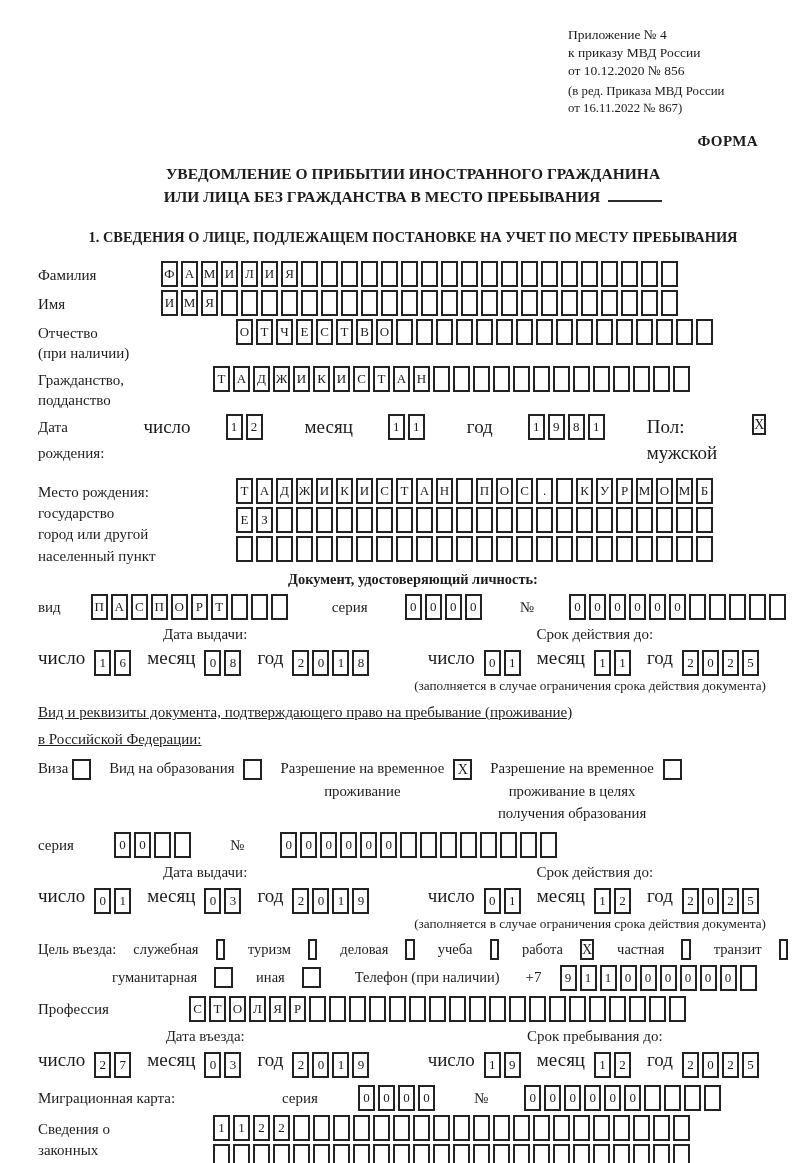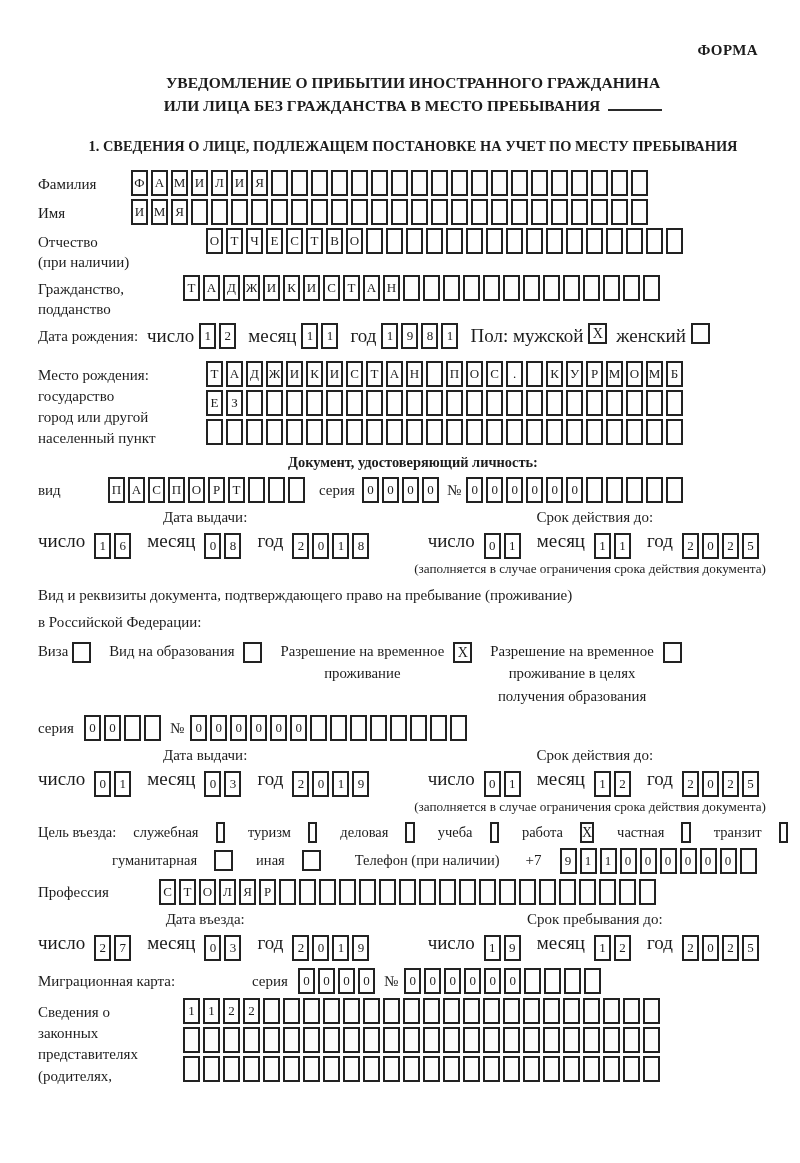--- a/index.html
+++ b/index.html
@@ -15,21 +15,21 @@
   .law-ref .amend { font-size:12.8px; }
   .law-ref .amend-first { margin-top:4px; }
 
   .forma { text-align:right; padding-right:30px; font-weight:bold; font-size:15px; margin-top:16px; letter-spacing:.4px; }
 
   .title { text-align:center; font-weight:bold; font-size:15.5px; line-height:1.5; margin-top:12px; }
   .blank { display:inline-block; width:54px; border-bottom:2px solid #2a2a2a; margin-left:8px; }
 
   .section-title { text-align:center; font-weight:bold; font-size:14.4px; margin-top:20px; margin-bottom:15px; }
 
-  .row { display:flex; align-items:flex-start; margin-bottom:3px; }
+  .row { display:flex; align-items:flex-start; margin-bottom:3px;gap:30px; }
   .lbl { font-size:15px; line-height:1.35; padding-top:4px; }
   .w-name { width:93px; }
   .w-cit  { width:145px; }
   .w-mid  { width:168px; }
   .cells { white-space:nowrap; display:inline-block; }
   .cell {
     display:inline-block; width:17px; height:26px; border:2px solid #222;
     margin-right:3px; text-align:center; line-height:22px; font-size:13px;
     vertical-align:top; background:#fff;
   }
@@ -44,41 +44,48 @@
   .inline-lbl { font-size:15px; line-height:26px; }
   .dg-lbl { font-size:19px; line-height:26px; margin:0 5px 0 9px; }
   .dg-first { margin-left:0; }
 
   .center-bold { text-align:center; font-weight:bold; font-size:14.4px; margin:4px 0 6px; }
 
   .dates-pair { display:flex; justify-content:space-between; padding-right:26px; margin-top:6px; }
   .dateblock .heading { text-align:center; font-size:15px; margin-bottom:2px; }
   .note-right { text-align:right; padding-right:22px; font-size:13.2px; margin:2px 0 7px; }
 
-  .para { font-size:15px; line-height:1.55; margin-top:4px; }
+  .para { font-size:15px; line-height:1.55; margin-top:4px;text-decoration:underline; }
 
   .doc-opts { display:flex; align-items:flex-start; margin-top:6px; margin-bottom:8px; }
   .opt { display:flex; align-items:flex-start; }
   .opt-sep { margin-left:18px; }
   .opt-text { font-size:14.8px; line-height:1.5; margin-right:9px; }
   .opt-text.centered { text-align:center; }
   .opt .chk { margin-top:2px; }
 
   .purpose-row { display:flex; align-items:center; font-size:14.5px; margin-bottom:5px;gap:12px; }
   .p-lbl { margin:0 5px 0 11px; white-space:nowrap; }
   .p-first { margin-left:0; }
   .indent-74 { margin-left:74px; }
   .phone-lbl { margin-left:22px; margin-right:14px; }
   .phone-prefix { margin-right:6px; font-size:15px; }
 </style>
 </head>
 <body>
 
 <div class="page">
 
+  <div class="law-ref">
+    <div>Приложение № 4</div>
+    <div>к приказу МВД России</div>
+    <div>от 10.12.2020 № 856</div>
+    <div class="amend amend-first">(в ред. Приказа МВД России</div>
+    <div class="amend">от 16.11.2022 № 867)</div>
+  </div>
 
   <div class="forma">ФОРМА</div>
 
   <div class="title">
     <div>УВЕДОМЛЕНИЕ О ПРИБЫТИИ ИНОСТРАННОГО ГРАЖДАНИНА</div>
     <div>
       <span>ИЛИ ЛИЦА БЕЗ ГРАЖДАНСТВА В МЕСТО ПРЕБЫВАНИЯ</span><span class="blank"></span>
     </div>
   </div>
 

